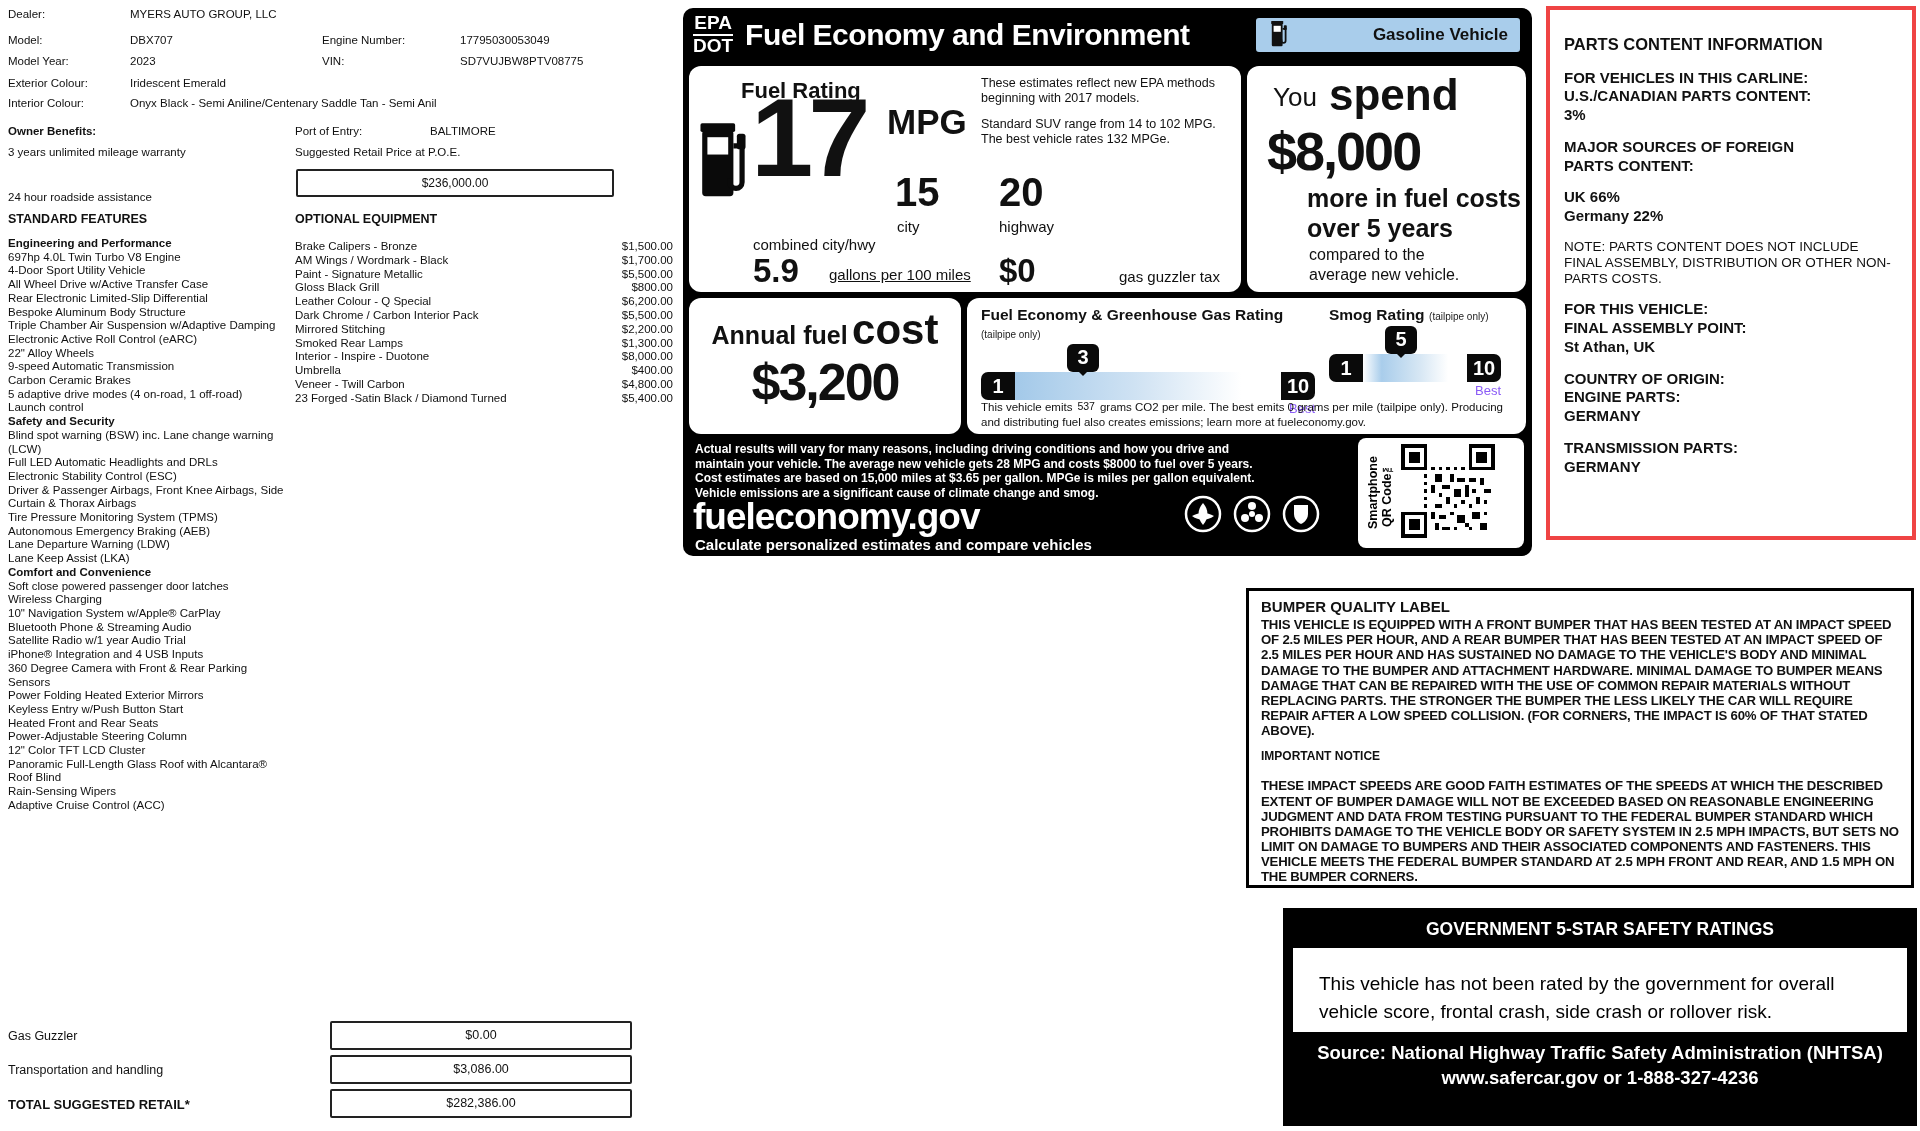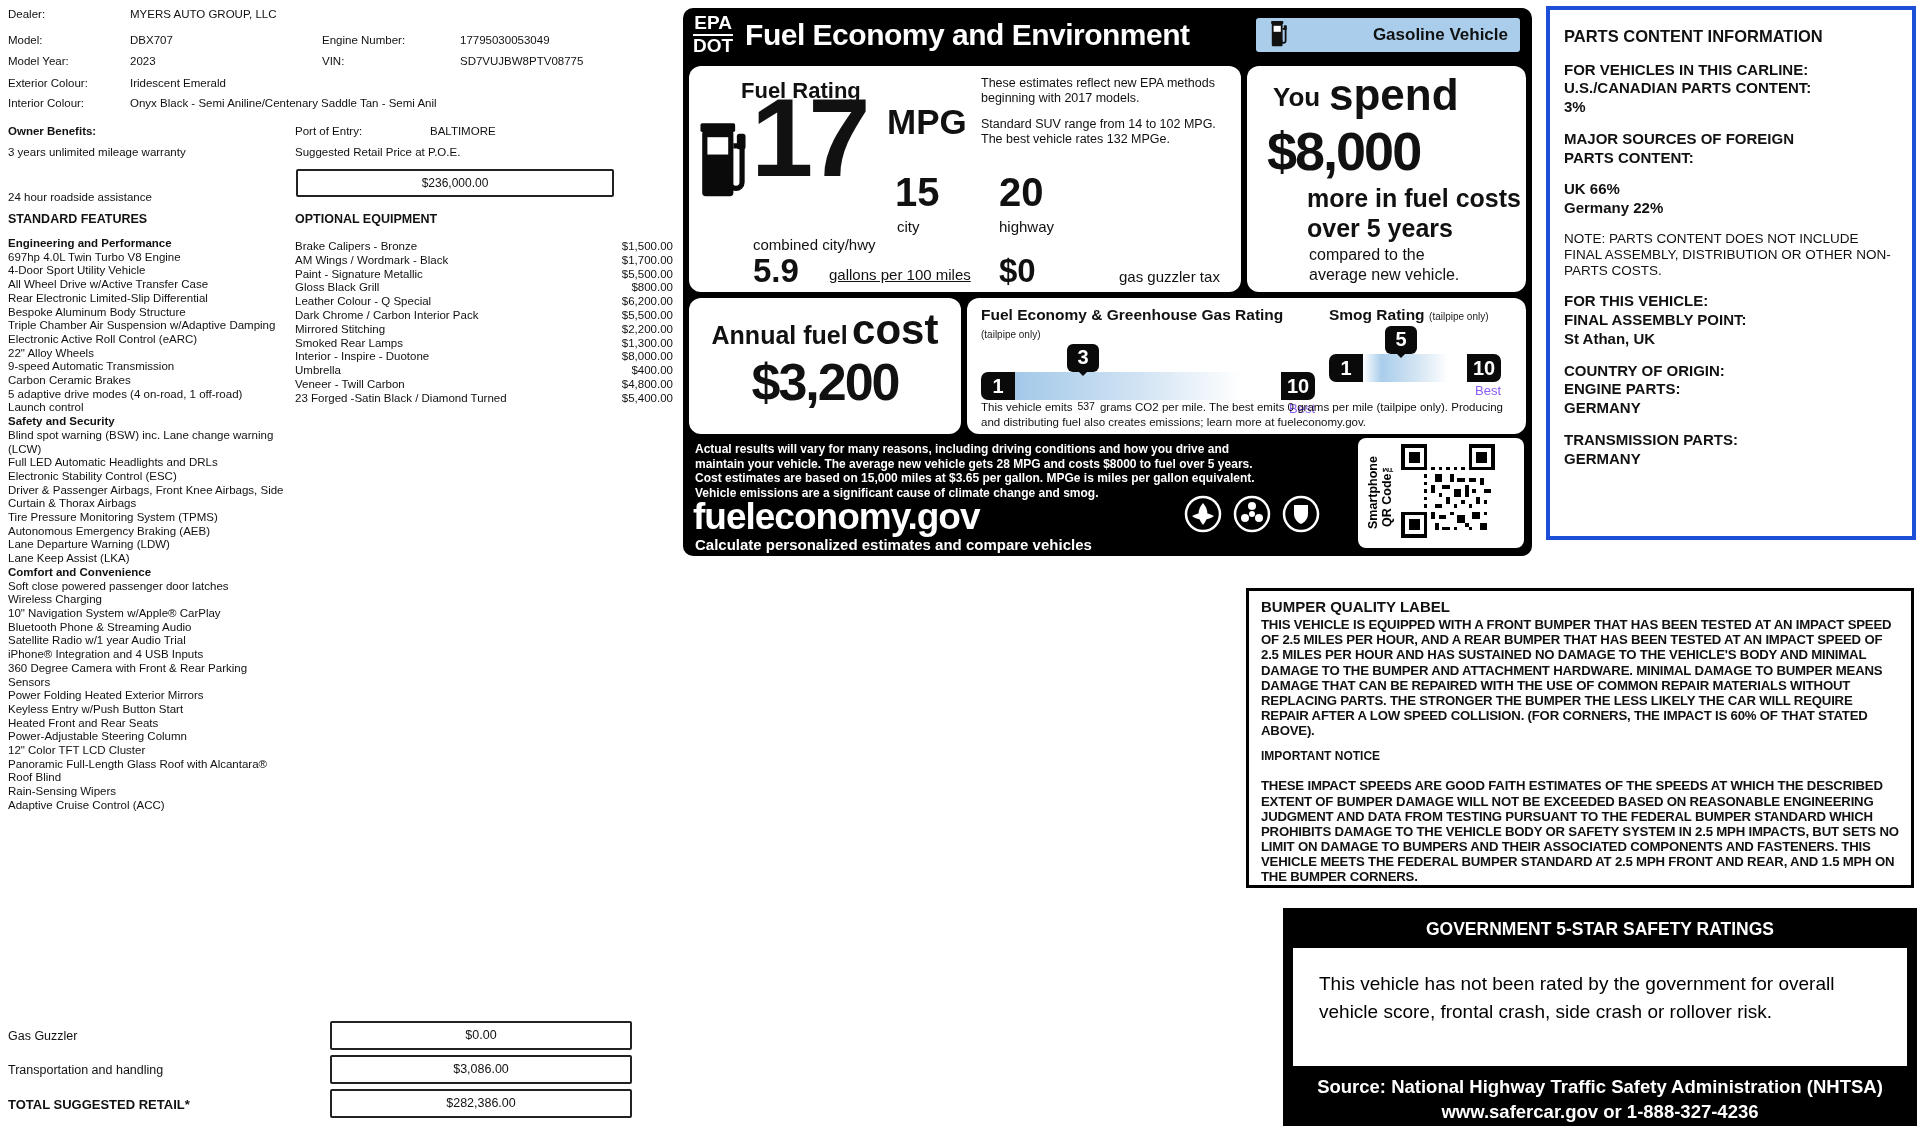--- a/index.html
+++ b/index.html
@@ -37,21 +37,21 @@
   .num-hwy { position:absolute; left:310px; top:104px; font-size:40px; font-weight:bold; }
   .lab-hwy { position:absolute; left:310px; top:152px; font-size:15px; }
   .lab-comb { position:absolute; left:64px; top:170px; font-size:15px; }
   .num-gal { position:absolute; left:64px; top:186px; font-size:33px; font-weight:bold; }
   .lab-gal { position:absolute; left:140px; top:200px; font-size:15px;text-decoration:underline; }
   .num-ggt { position:absolute; left:310px; top:186px; font-size:33px; font-weight:bold; }
   .lab-ggt { position:absolute; left:430px; top:202px; font-size:15px; }
   .fe-notes { position:absolute; left:292px; top:10px; width:252px; font-size:12.5px; line-height:1.22; }
   .fe-notes p { margin-bottom:10px; }
   .spend-box { flex:1; }
-  .sp-you { position:absolute; left:26px; top:16px; font-size:26px; font-weight:bold; }
+  .sp-you { position:absolute; left:26px; top:16px; font-size:26px; font-weight:normal; }
   .sp-spend { position:absolute; left:82px; top:4px; font-size:44px; font-weight:bold; }
   .sp-amt { position:absolute; left:20px; top:54px; font-size:54px; font-weight:bold; letter-spacing:-2px; }
   .sp-l1 { position:absolute; left:60px; top:118px; font-size:25px; font-weight:bold; }
   .sp-l2 { position:absolute; left:60px; top:148px; font-size:25px; font-weight:bold; }
   .sp-l3 { position:absolute; left:62px; top:180px; font-size:16px; }
   .sp-l4 { position:absolute; left:62px; top:200px; font-size:16px; }
   .epa-row2 { margin:6px 6px 0; display:flex; gap:6px; height:136px; }
   .afc-box { width:272px; text-align:center; }
   .afc-line1 { margin-top:8px; }
   .afc-small { font-size:25px; font-weight:bold; }
@@ -77,31 +77,31 @@
   .co2v { display:inline-block; padding:0 5px; font-size:10.5px; transform:translateY(-1.5px); }
   .epa-footer { position:relative; margin:4px 6px 0; height:116px; color:#fff; }
   .fineprint { position:absolute; left:6px; top:4px; width:580px; font-size:12px; font-weight:bold; line-height:1.22; }
   .brand { position:absolute; left:4px; top:58px; font-size:37px; font-weight:bold; letter-spacing:-1px; }
   .tagline { position:absolute; left:6px; top:98px; font-size:15px; font-weight:bold; }
   .seals { position:absolute; left:494px; top:56px; display:flex; gap:9px; }
   .qr-box { position:absolute; right:2px; top:0; width:166px; height:110px; background:#fff; border-radius:8px; display:flex; align-items:center; padding:6px 8px; gap:6px; color:#000; }
   .qr-label { writing-mode:vertical-rl; transform:rotate(180deg); font-size:12.5px; font-weight:bold; line-height:1.15; height:96px; text-align:center; }
 
   
-  .parts { position:absolute; left:1546px; top:6px; width:370px; height:534px; border:4px solid #1d4ed8; background:#fff; padding:16px 14px; font-size:15px; font-weight:bold; line-height:1.25; }
+  .parts { position:absolute; left:1546px; top:6px; width:370px; height:534px; border:4px solid #ef4444; background:#fff; padding:24px 14px; font-size:15px; font-weight:bold; line-height:1.25; }
   .parts .t { font-size:16.5px; margin-bottom:14px; }
   .parts .g { margin-bottom:13px; }
   .parts .note { font-weight:normal; font-size:13.5px; line-height:1.2; margin-bottom:13px; }
   .bumper { position:absolute; left:1246px; top:588px; width:668px; height:300px; border:3px solid #000; background:#fff; padding:7px 12px; }
   .bumper .t { font-size:15px; font-weight:bold; }
   .bumper .body { font-size:13.2px; font-weight:bold; line-height:1.15; letter-spacing:-0.2px; margin-top:2px; }
   .bumper .t2 { font-size:12px; font-weight:bold; margin-top:11px; margin-bottom:15px; }
   .safety { position:absolute; left:1283px; top:908px; width:634px; height:218px; background:#000; color:#fff; padding:7px 10px; }
   .safety .t { text-align:center; font-size:17.5px; font-weight:bold; margin:4px 0 8px; }
-  .safety .inner { background:#fff; color:#000; height:118px; padding:22px 26px; font-size:19px; line-height:1.45; }
+  .safety .inner { background:#fff; color:#000; height:84px; padding:22px 26px; font-size:19px; line-height:1.45; }
   .safety .src { text-align:center; font-size:18.5px; font-weight:bold; margin-top:9px; line-height:1.35; }
 </style>
 </head>
 <body>
 
 <div class="lp">
   <span class="lbl" style="left:0;top:8px">Dealer:</span>
   <span class="lbl" style="left:122px;top:8px">MYERS AUTO GROUP, LLC</span>
 
   <span class="lbl" style="left:0;top:34px">Model:</span>

